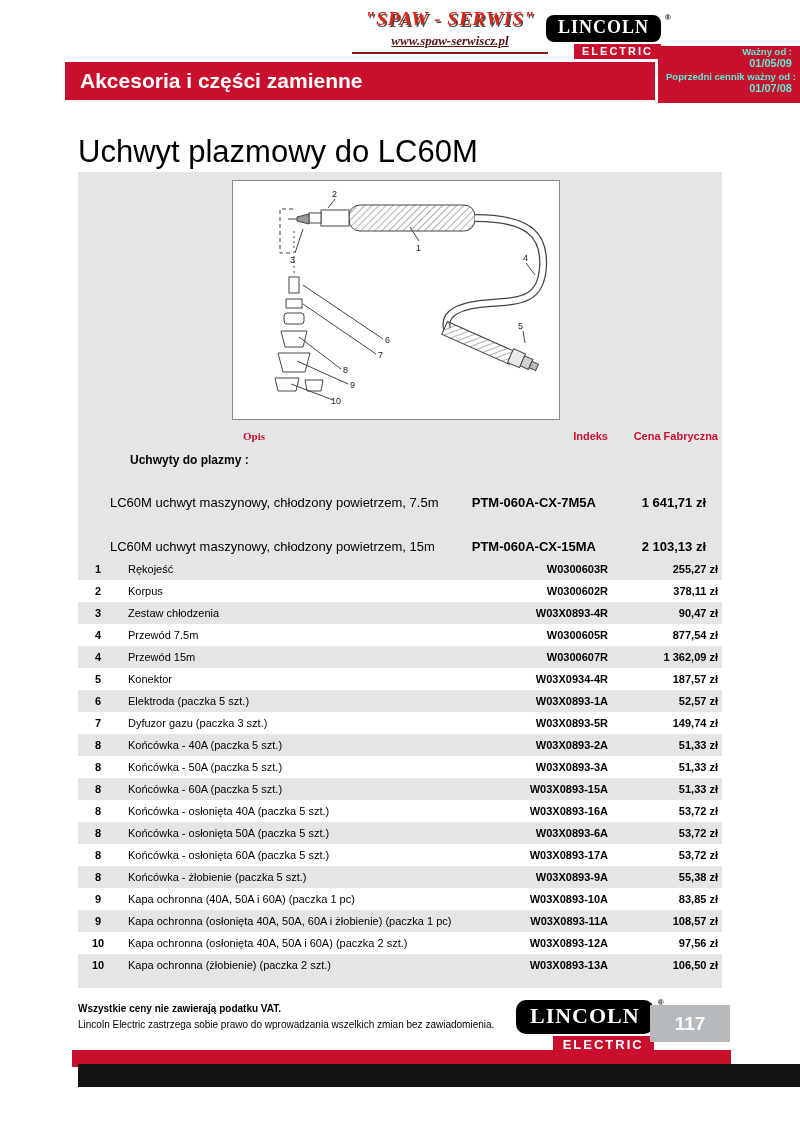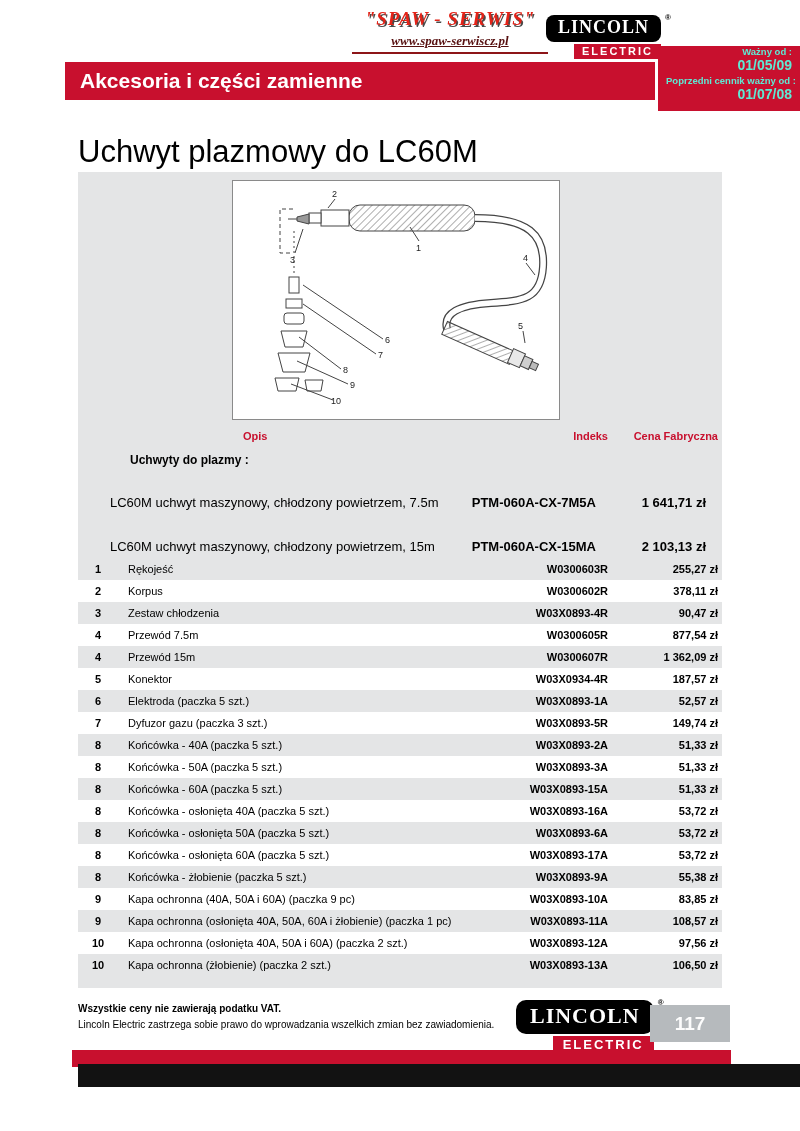--- a/index.html
+++ b/index.html
@@ -26,37 +26,37 @@
                  letter-spacing:2px; padding:1px 8px 2px; margin-top:2px; margin-left:auto; width:max-content; }
   .lincoln-top { position:absolute; left:546px; top:15px; }
   .lincoln-footer { position:absolute; left:516px; top:1000px; }
   .lincoln-footer .lincoln-black { font-size:22px; padding:3px 14px 5px; border-radius:10px; }
   .lincoln-footer .lincoln-red { font-size:13px; padding:1px 10px 2px; }
 
   
   .dates { position:absolute; right:0; top:46px; width:142px; background:var(--red,#c8102e);
            color:#5eead4; text-align:right; padding:0 8px 7px; font-weight:bold; }
   .dates .lbl { font-size:9.5px; white-space:nowrap; }
-  .dates .val { font-size:14px; margin-bottom:2px; }
+  .dates .val { font-size:11px; margin-bottom:2px; }
   .banner { position:absolute; left:65px; top:62px; width:590px; height:38px;
             background:var(--red,#c8102e); color:#fff; display:flex; align-items:center; padding-left:15px; }
   .banner span { font-size:21px; font-weight:bold; }
 
   .page-title { position:absolute; left:78px; top:106px; width:644px; font-size:31px;
                 font-weight:normal; color:#000; padding-bottom:9px; border-bottom:1px solid #cfcfcf;margin-top:28px; }
 
   
   .panel { position:absolute; left:78px; top:172px; width:644px; height:816px;
            background:var(--panel,#e4e5e6); padding-top:256px; }
   .diagram-box { position:absolute; left:154px; top:8px; width:328px; height:240px;
                  background:#fff; border:1px solid #8a8a8a; }
 
   .thead { display:grid; grid-template-columns:40px 1fr 150px 110px; padding-right:4px;
            height:16px; line-height:16px; font-size:11px; font-weight:bold; color:var(--red,#c8102e); }
-  .thead .h-opis { grid-column:2; padding-left:125px; }
+  .thead .h-opis { grid-column:2; padding-left:125px;font-family:Liberation Serif, serif; }
   .thead .h-idx  { text-align:right; }
   .thead .h-cena { text-align:right; }
 
   .group1 { font-size:12px; font-weight:bold; padding-left:17px; margin-top:6px; height:20px; line-height:20px;margin-left:35px; }
   .torch-row { display:grid; grid-template-columns:1fr 150px 110px; padding-left:32px; padding-right:16px;
                height:22px; line-height:22px; font-size:13px;margin-top:22px; }
   .group2 { text-align:center; color:var(--red,#c8102e); font-weight:bold; font-size:13px;
             height:26px; line-height:26px; margin:4px 0; }
   .part-row { display:grid; grid-template-columns:40px 1fr 150px 110px; padding-right:4px;
               height:22px; line-height:22px; font-size:11px; }
@@ -270,21 +270,21 @@
           <span class="c-cena" data-name="part-price">53,72 zł</span>
         </div>
         <div class="part-row" data-name="table-row">
           <span class="c-nr" data-name="part-number">8</span>
           <span class="c-opis" data-name="part-description">Końcówka - żłobienie (paczka 5 szt.)</span>
           <span class="c-idx" data-name="part-index">W03X0893-9A</span>
           <span class="c-cena" data-name="part-price">55,38 zł</span>
         </div>
         <div class="part-row" data-name="table-row">
           <span class="c-nr" data-name="part-number">9</span>
-          <span class="c-opis" data-name="part-description">Kapa ochronna (40A, 50A i 60A) (paczka 9 pc)</span>
+          <span class="c-opis" data-name="part-description">Kapa ochronna (40A, 50A i 60A) (paczka 1 pc)</span>
           <span class="c-idx" data-name="part-index">W03X0893-10A</span>
           <span class="c-cena" data-name="part-price">83,85 zł</span>
         </div>
         <div class="part-row" data-name="table-row">
           <span class="c-nr" data-name="part-number">9</span>
           <span class="c-opis" data-name="part-description">Kapa ochronna (osłonięta 40A, 50A, 60A i żłobienie) (paczka 1 pc)</span>
           <span class="c-idx" data-name="part-index">W03X0893-11A</span>
           <span class="c-cena" data-name="part-price">108,57 zł</span>
         </div>
         <div class="part-row" data-name="table-row">

